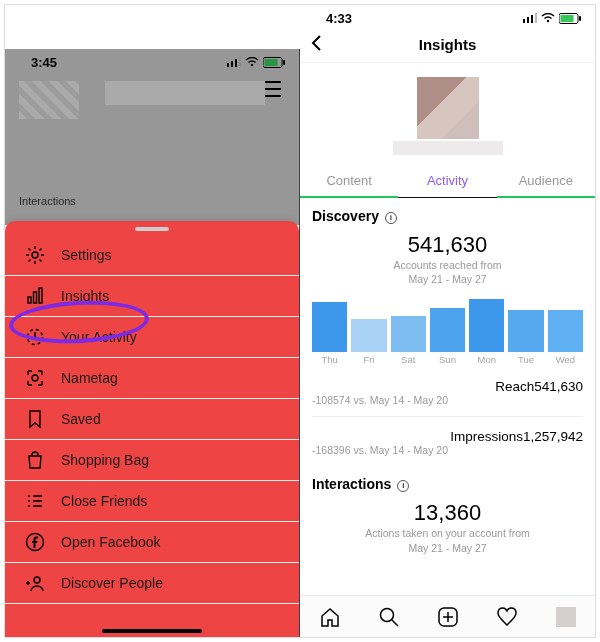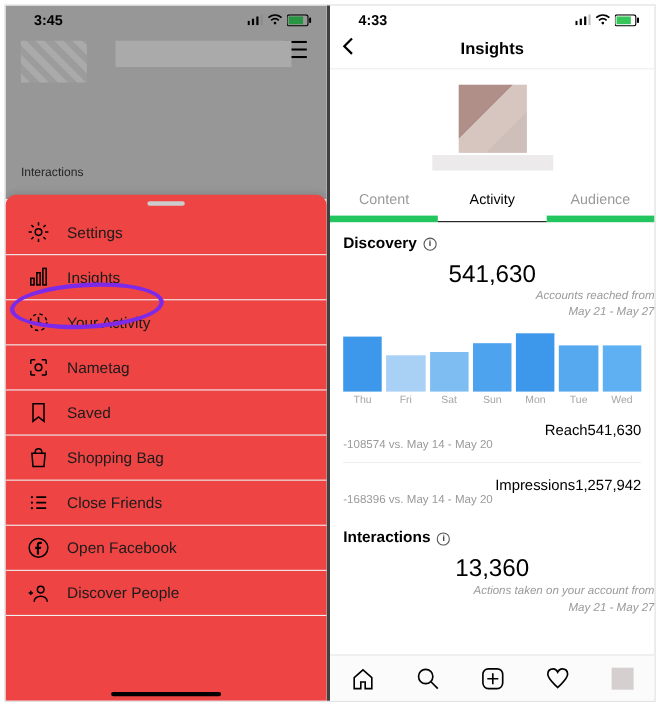--- a/index.html
+++ b/index.html
@@ -12,21 +12,21 @@
     overflow: hidden;
   }
   .frame {
     position: absolute;
     top: 4px; left: 4px;
     width: 592px; height: 634px;
     border: 1px solid #ddd;
     display: flex;
   }
   .pane { width: 50%; position: relative; overflow: hidden; }
-  .left { border-right: 3px solid #404040; }
+  .left { border-right: 1px solid #404040; margin-top: 44px; }
   .status-bar {
     display: flex; justify-content: space-between; align-items: center;
     padding: 4px 14px 0 26px; height: 22px;
     font-size: 13px; font-weight: 600;
   }
   .status-icons { display:flex; align-items:center; gap:4px; font-size:12px; }
   .status-icons svg { display:block; }
   
   .profile-bg {
     filter: brightness(0.75);
@@ -70,28 +70,28 @@
     border-bottom:1px solid #eee;
   }
   .right .header .title { flex:1; text-align:center; font-weight:600; font-size:15px; }
   .avatar-box {
     width:62px; height:62px; margin:14px auto 2px;
     background: linear-gradient(135deg,#b08f88 0 40%, #d7c5bf 40% 70%, #cfbfbb 70%);
   }
   .avatar-name { width:110px; height:14px; background:#eceaea; margin:0 auto 10px;}
   .tabs { display:flex; }
   .tab { flex:1; text-align:center; font-size:13px; color:#9a9a9a; padding:8px 0;
-    border-bottom:6px solid #22c55e;}
-  .tab.active { color:#000000; border-bottom:1.5px solid #111; font-weight:500;}
+    border-bottom:2px solid #22c55e;}
+  .tab.active { color:#8b5cf6; border-bottom:1.5px solid #111; font-weight:500;}
   .section-hdr { display:flex; align-items:flex-end; gap:6px; padding:10px 12px 4px;
     font-size:14px; font-weight:600;}
   .section-hdr .info { width:12px; height:12px; border:1px solid #555; border-radius:50%;
     font-size:8px; line-height:10px; text-align:center; color:#333;}
   .big-num { text-align:center; font-size:22px; font-weight:500; margin-top:4px;}
-  .sub { text-align:right; font-size:10.5px; color:#9a9a9a; line-height:1.35;font-style:italic;}
+  .sub { text-align:center; font-size:10.5px; color:#9a9a9a; line-height:1.35;}
   .barchart { display:flex; align-items:flex-end; gap:4px; padding:10px 12px 2px; height:68px; }
   .bar { flex:1; background:#3d97ea; }
   .barlabels { display:flex; gap:4px; padding:0 12px 6px; }
   .barlabels span { flex:1; text-align:center; font-size:9.5px; color:#a5a5a5;}
   .metric-row { display:flex; justify-content:flex-end; padding:8px 12px 0; font-size:13.5px;}
   .metric-sub { font-size:10.5px; color:#9a9a9a; padding:0 12px 6px;}
   .divider { height:1px; background:#eee; margin:4px 12px;}
   .btm-nav { position:absolute; left:0; right:0; bottom:0; height:42px;
     border-top:1px solid #e6e6e6; display:flex; justify-content:space-around; align-items:center;
     background:#fbfbfb;}

